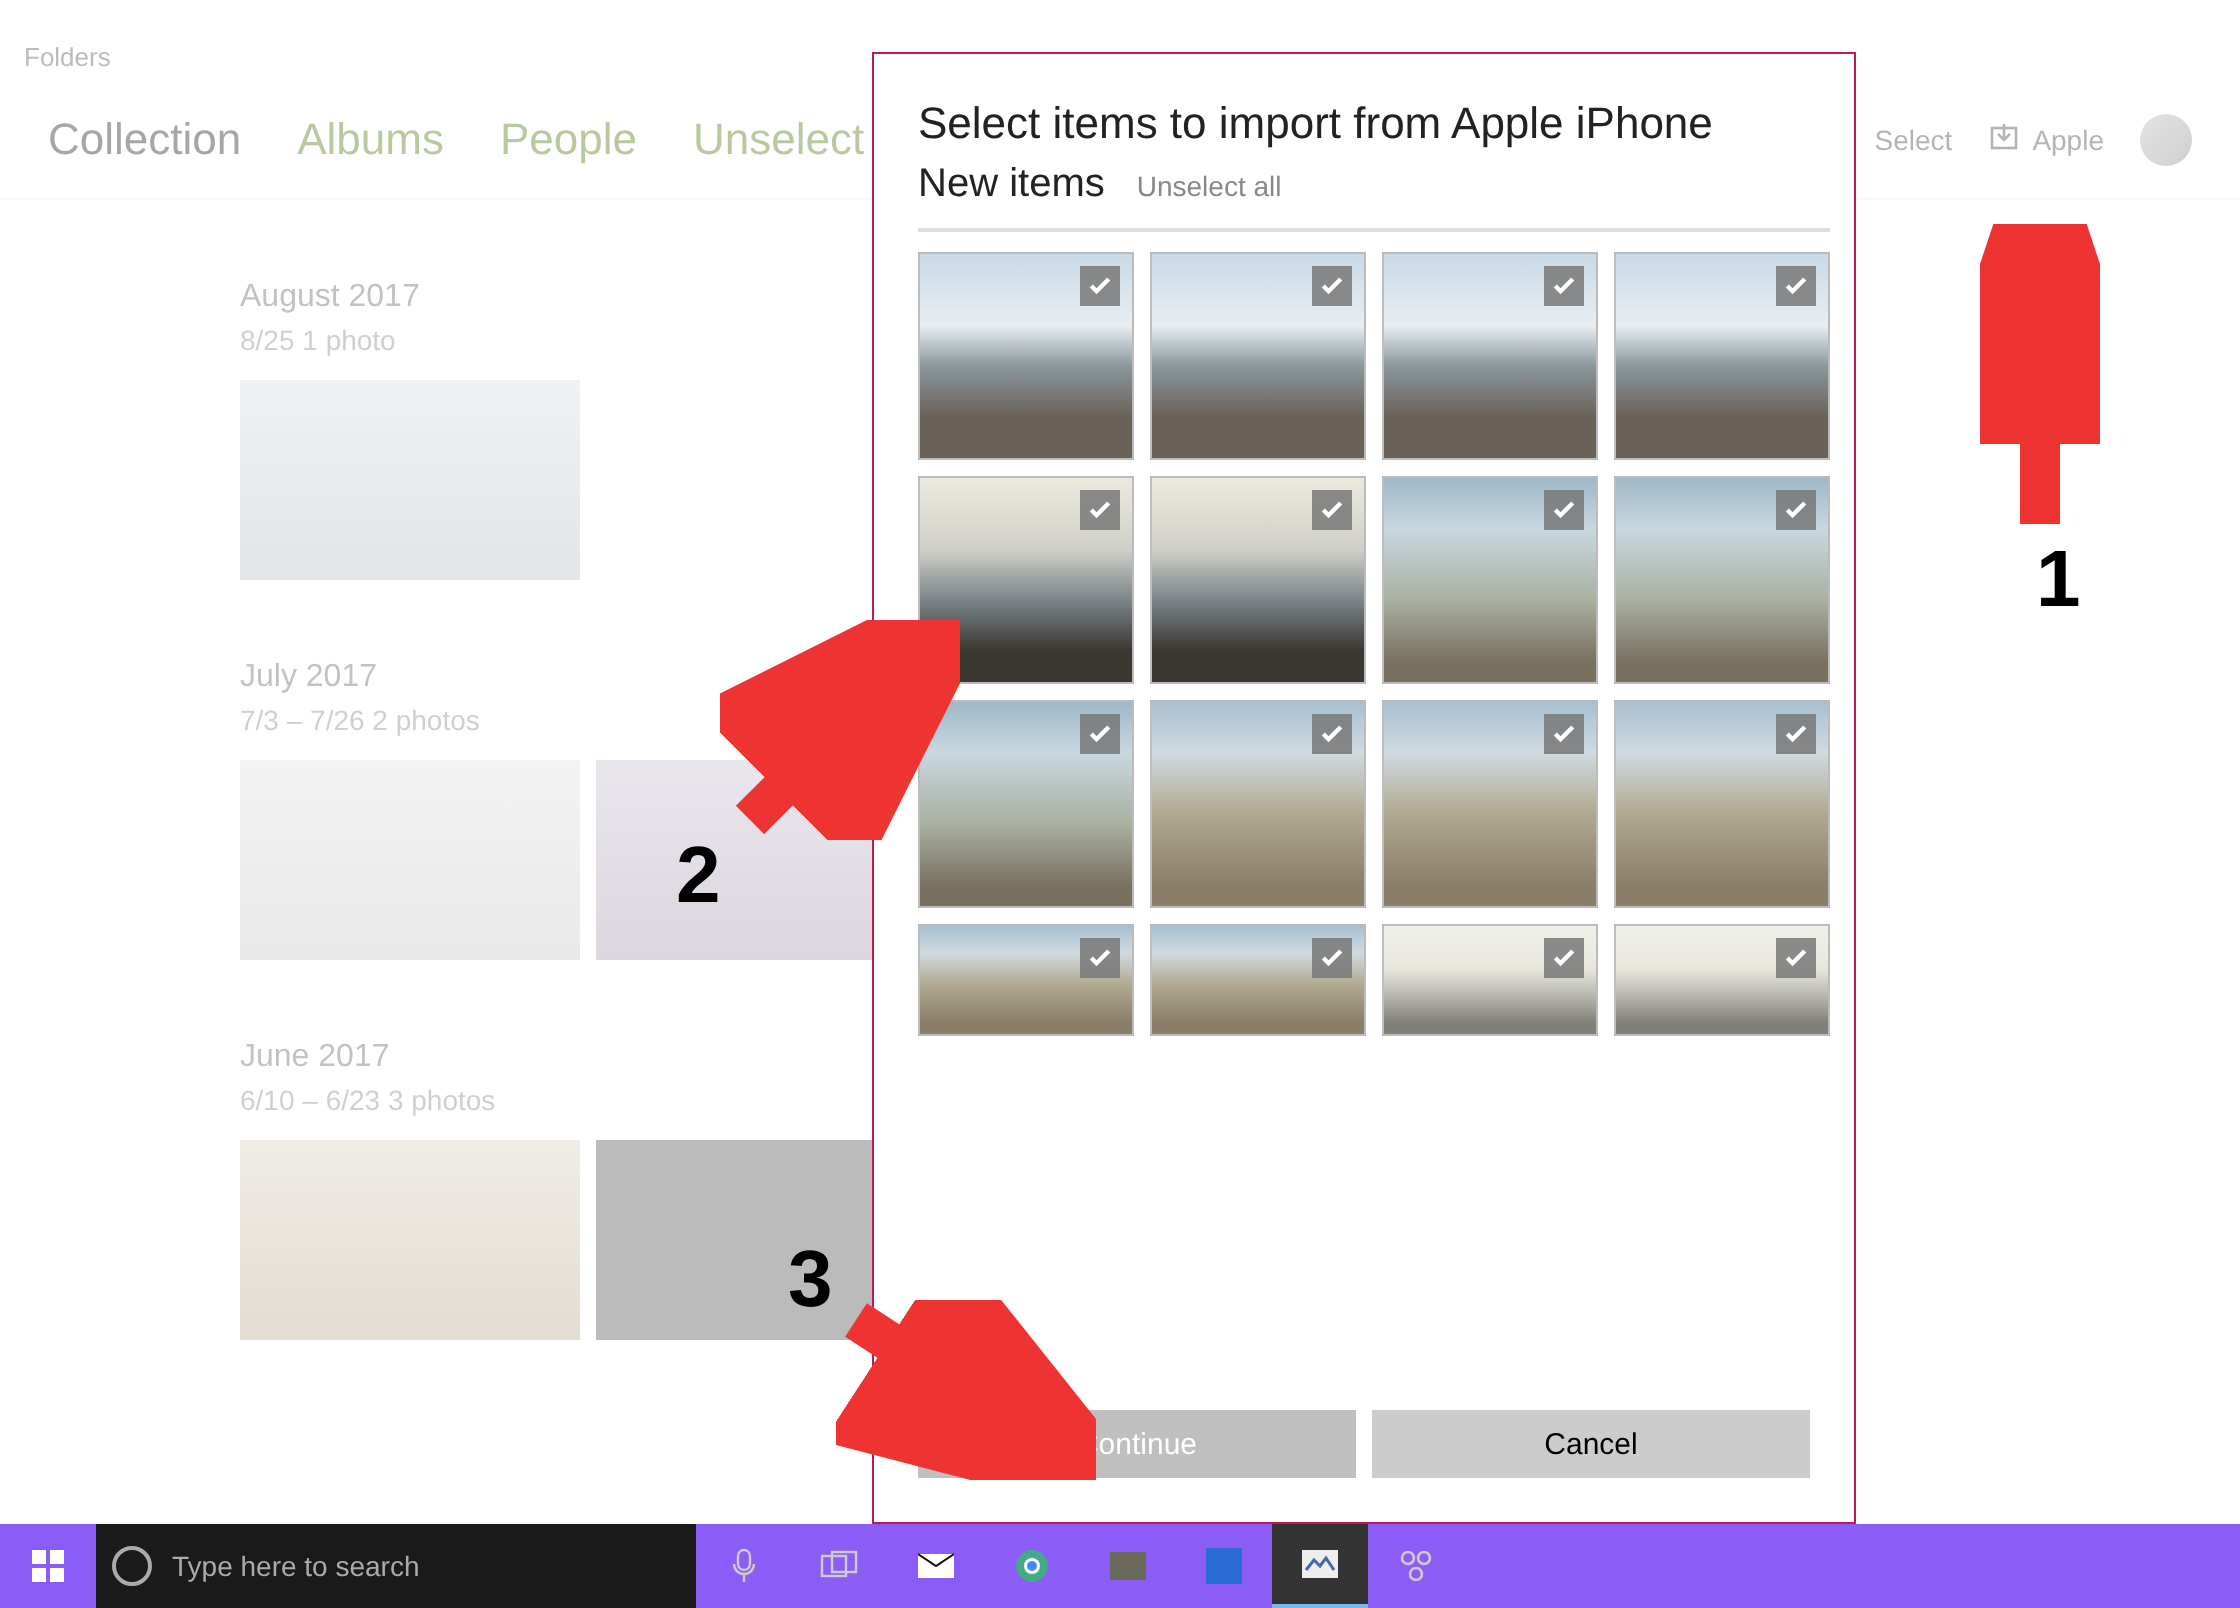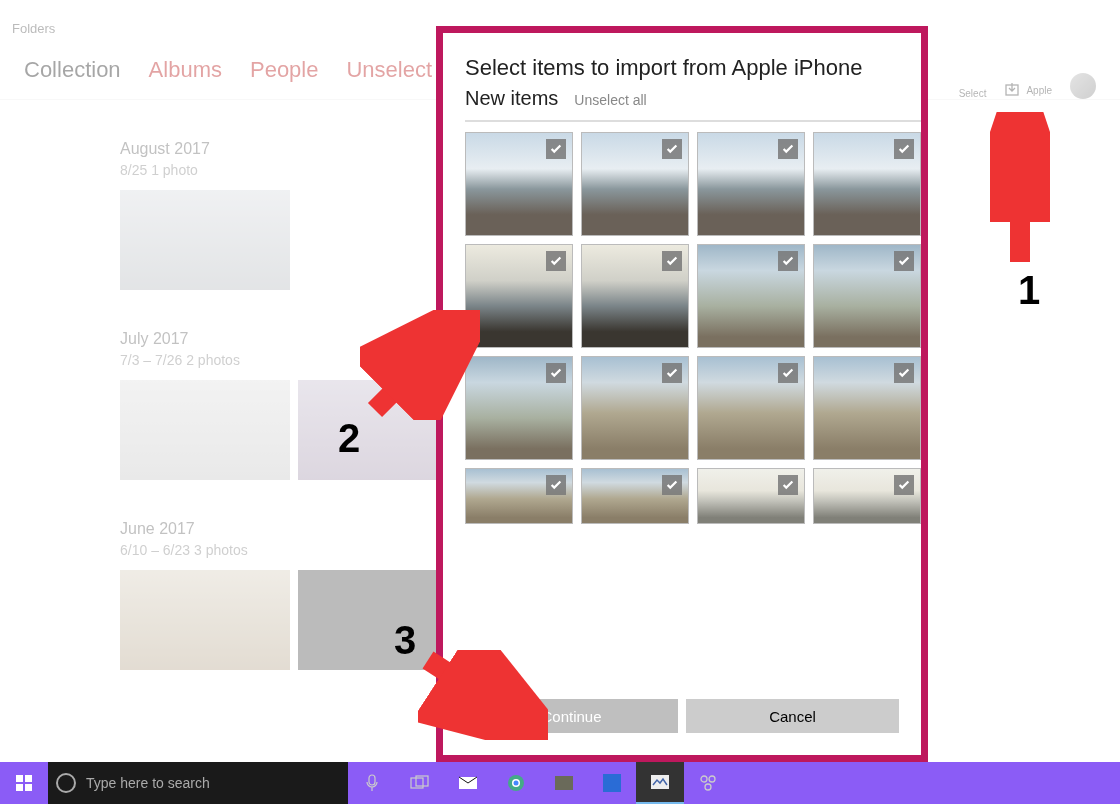--- a/index.html
+++ b/index.html
@@ -3,40 +3,40 @@
 <meta charset="utf-8">
 <style>
   * { box-sizing: border-box; margin: 0; padding: 0; font-family: "Segoe UI", sans-serif; }
   html, body { width: 1120px; height: 804px; overflow: hidden; background: #fff; }
   .app { position: relative; width: 1120px; height: 762px; background: #fff; }
   .overlay-dim { position: absolute; inset: 0; background: rgba(255,255,255,0.6); pointer-events: none; z-index: 5; }
 
   .titlebar { height: 40px; display:flex; align-items:flex-end; padding: 0 12px 4px; font-size: 13px; color: #555; }
   .header { display:flex; align-items:center; height: 60px; padding: 0 24px; border-bottom: 1px solid #eee; position: relative; }
   .tabs { display:flex; gap: 28px; align-items:center; }
-  .tab { font-size: 22px; color: #b91c1c; font-weight: 300; cursor: pointer; }
+  .tab { font-size: 22px; color: #4d7c0f; font-weight: 300; cursor: pointer; }
   .tab.active { color: #222; font-weight: 400; }
-  .header-right { position:absolute; right: 24px; top: 0; height:100%; display:flex; align-items:flex-end; gap: 18px; color:#444; font-size:10px; }
+  .header-right { position:absolute; right: 24px; top: 0; height:100%; display:flex; align-items:center; gap: 18px; color:#444; font-size:14px; }
   .hr-item { display:flex; align-items:center; gap:6px; cursor:pointer; }
   .avatar { width:26px; height:26px; border-radius:50%; background: linear-gradient(135deg,#bbb,#888); }
 
   .content { padding: 40px 120px; color:#555; }
   .section { margin-bottom: 40px; }
   .sec-title { font-size: 16px; color:#666; margin-bottom: 4px; }
   .sec-sub { font-size: 14px; color:#888; margin-bottom: 12px; }
   .thumbs { display:flex; gap: 8px; }
   .thumb { width: 170px; height: 100px; background: #ccc; }
   .th-a { background: linear-gradient(#d9dce0,#b8bcc0); }
   .th-b { background: linear-gradient(#e0e0e0,#c8c8c8); }
   .th-c { background: linear-gradient(#c8c0d0,#a89ab0); }
   .th-d { background: linear-gradient(#d8d0c0,#b8a890); }
   .th-e { background: #555; }
 
   
-  .dialog { position:absolute; left:436px; top:26px; width:492px; height:736px; background:#fff; border:7px solid #be185d; z-index:20; display:flex; flex-direction:column; }
+  .dialog { position:absolute; left:436px; top:26px; width:492px; height:736px; background:#fff; border:1px solid #be185d; z-index:20; display:flex; flex-direction:column; }
   .dlg-pad { padding: 22px 22px 10px; }
   .dlg-title { font-size: 22px; font-weight: 400; color:#222; margin-bottom: 6px; }
   .dlg-sub-row { display:flex; align-items:baseline; gap: 16px; margin-bottom: 0; }
   .dlg-sub { font-size: 20px; color:#222; }
   .unselect { font-size: 14px; color:#888; cursor:pointer; }
   .grid { display:grid; grid-template-columns: repeat(4, 108px); gap: 8px; padding: 0 22px; }
   .row-spacer { grid-column: 1 / -1; height: 2px; background:#ddd; margin-bottom:2px; }
   .cell { position:relative; width:108px; height:104px; border:1px solid #bbb; overflow:hidden; cursor:pointer; }
   .cell.small { height: 56px; }
   .cell .bg { position:absolute; inset:0; }

